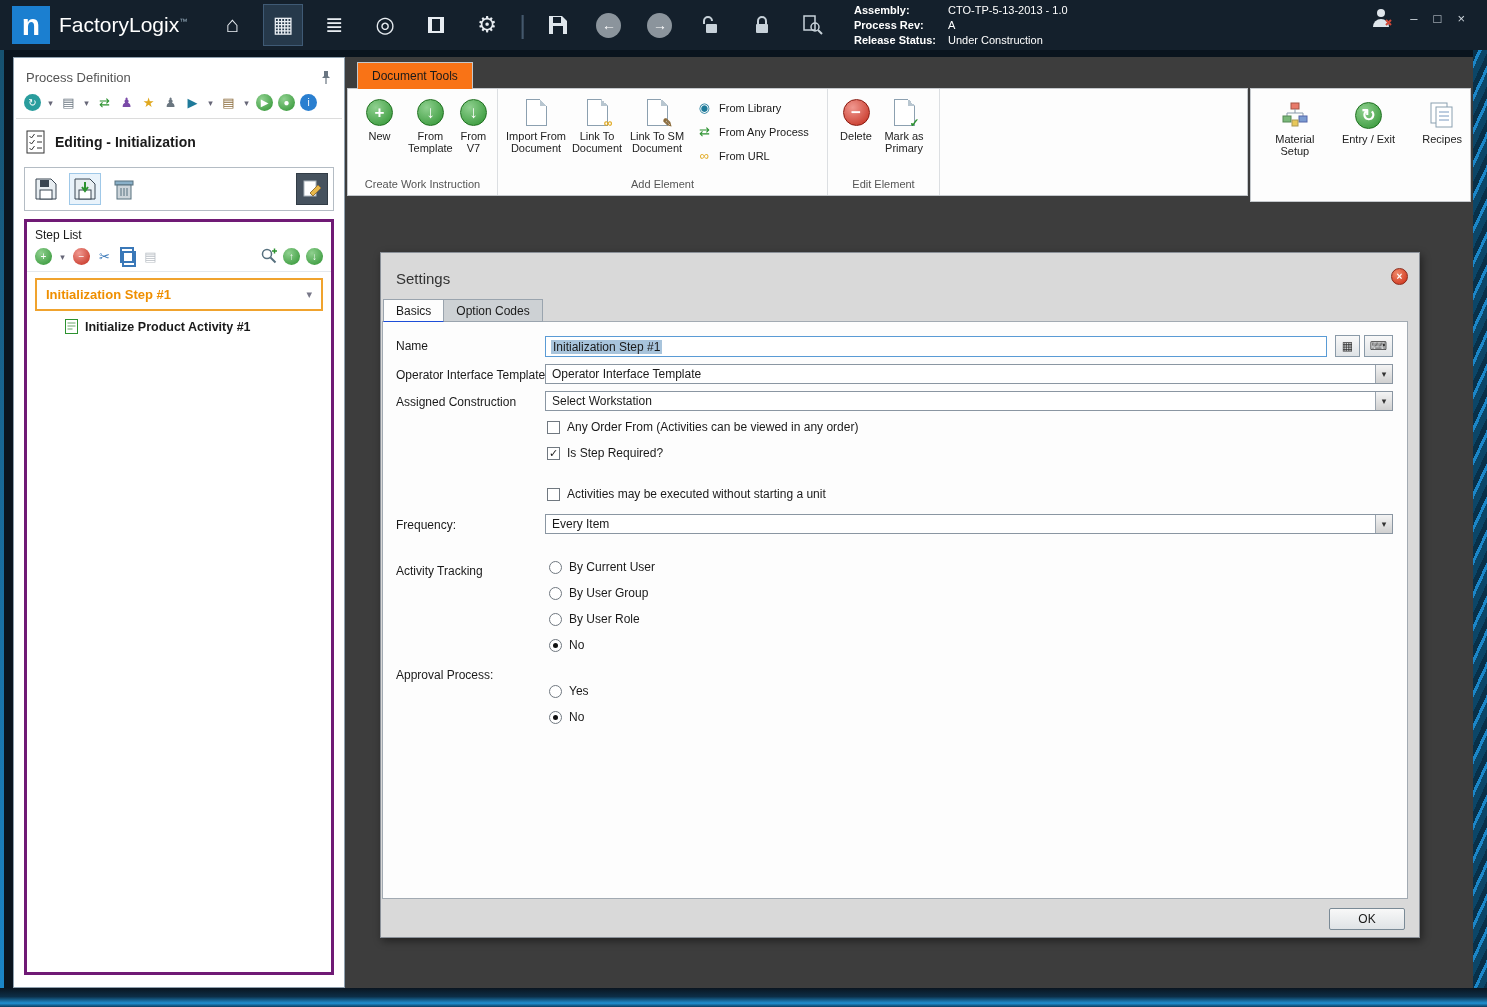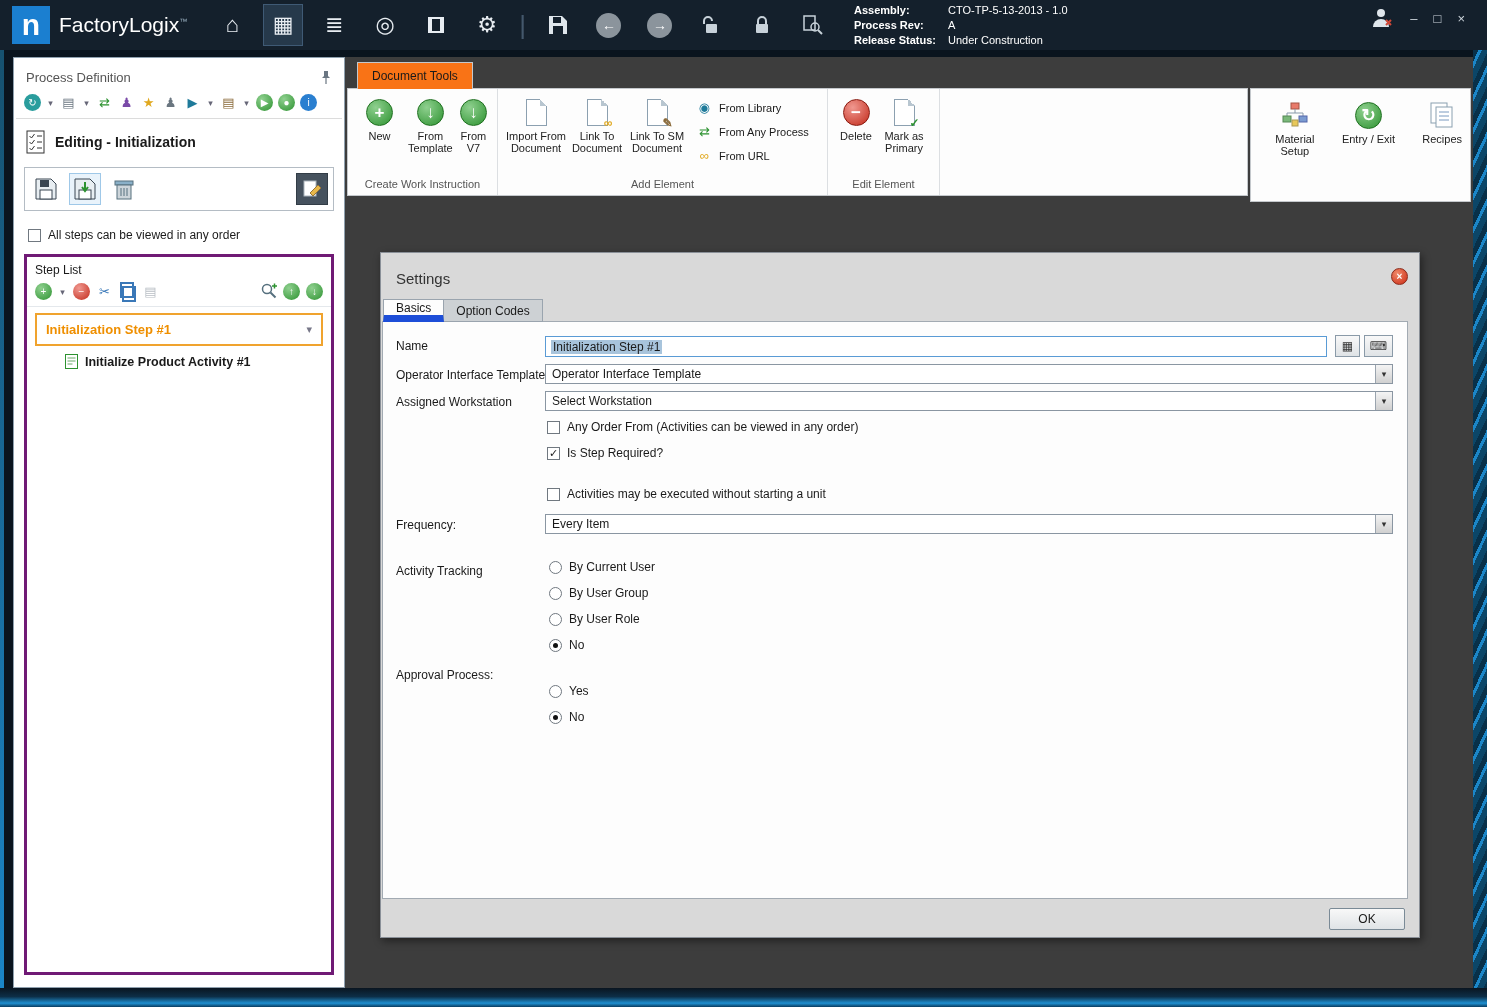--- a/index.html
+++ b/index.html
@@ -93,21 +93,21 @@
 
   
   .dialog { position:absolute; left:35px; top:195px; width:1040px; height:686px; background:#d9d9d9;
     border:1px solid #8a9098; box-shadow:2px 3px 8px rgba(0,0,0,0.45); }
   .dlg-title { position:absolute; left:15px; top:17px; font-size:15px; color:#333; }
   .dlg-close { position:absolute; right:11px; top:15px; width:17px; height:17px; border-radius:50%;
     background:radial-gradient(circle at 35% 30%,#f08a6a,#cc2a14); border:1px solid #8a2a1a; color:#fff; font-size:10px;
     font-weight:bold; display:flex; align-items:center; justify-content:center; }
   .dlg-tabs { position:absolute; left:2px; top:46px; display:flex; z-index:2; }
   .tab { height:23px; padding:0 12px; font-size:12px; display:flex; align-items:center; border:1px solid #9aa4ae; }
-  .tab.active { background:#fdfdfd; border-bottom:7px solid #1d4ed8; }
+  .tab.active { background:#fdfdfd; border-bottom:1px solid #1d4ed8; }
   .tab.inactive { background:#cdd1d4; border-left:none; }
   .panel { position:absolute; left:1px; top:68px; width:1026px; height:578px; background:#fdfdfd; border:1px solid #a2aab2; }
   .f-label { position:absolute; font-size:12px; color:#1a1a1a; white-space:nowrap; }
   .t-input { position:absolute; height:21px; background:#fff; border:1px solid #5a9bd5; display:flex; align-items:center;
     padding:0 5px; font-size:12px; }
   .sel-text { background:#a8c4dc; padding:0 2px; }
   .mini-btn { position:absolute; height:22px; border:1px solid #8a9aa8; background:linear-gradient(#f8f8f8,#dfe3e6);
     display:flex; align-items:center; justify-content:center; font-size:12px; color:#333; }
   .combo { position:absolute; height:20px; background:#fff; border:1px solid #8a96a2; display:flex; align-items:center;
     font-size:12px; padding-left:6px; }
@@ -302,24 +302,20 @@
           <path d="M7 10 v8 M10 10 v8 M13 10 v8" stroke="#56707e"></path>
         </svg>
     </div>
     <div class="tool-btn dark">
       <svg width="20" height="20">
           <rect x="2" y="2" width="12" height="15" fill="#fff" stroke="#aab4bc"></rect>
           <path d="M8 14 L16 6 L19 9 L11 17 z" fill="#e8b84a" stroke="#97753a"></path>
         </svg>
     </div>
   </div>
-  <div class="sb-check">
-    <span class="cbx"></span>
-    <span>All steps can be viewed in any order</span>
-  </div>
   <div class="steplist">
     <div class="sl-header">Step List</div>
     <div class="sl-toolbar">
       <span class="si circ green-bg">
           <span>+</span>
         </span>
       <span class="si chv">
           <span>▾</span>
         </span>
       <span class="si circ red-bg">
@@ -503,21 +499,21 @@
         </div>
 
       <div class="f-label" style="left:13px; top:46px;">Operator Interface Template</div>
       <div class="combo" style="left:162px; top:42px; width:848px;">
         <span class="combo-text">Operator Interface Template</span>
         <span class="combo-arrow">
             <span>▾</span>
           </span>
       </div>
 
-      <div class="f-label" style="left:13px; top:73px;">Assigned Workstation</div>
+      <div class="f-label" style="left:13px; top:73px;">Assigned Construction</div>
       <div class="combo" style="left:162px; top:69px; width:848px;">
         <span class="combo-text">Select Workstation</span>
         <span class="combo-arrow">
             <span>▾</span>
           </span>
       </div>
 
       <div class="check-row" style="left:164px; top:98px;">
         <span class="cbx"></span>
         <span>Any Order From (Activities can be viewed in any order)</span>

